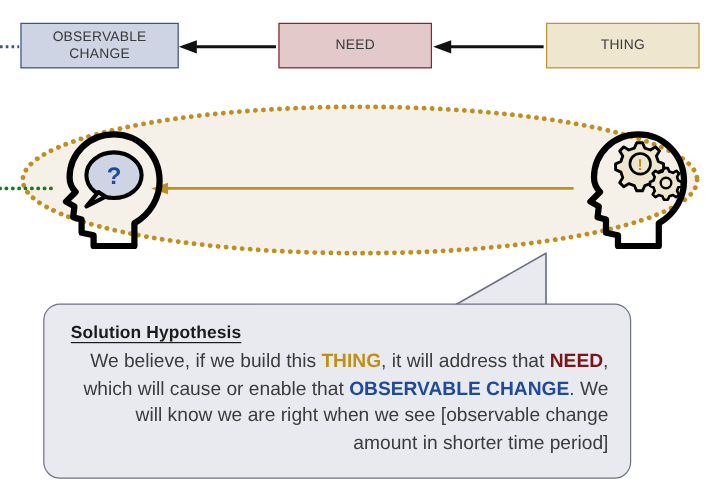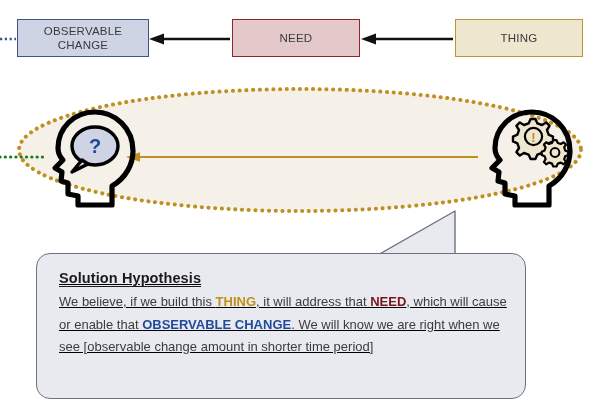--- a/index.html
+++ b/index.html
@@ -64,35 +64,35 @@
     background: #e8eaf0;
     border: 1.4px solid #6d7280;
     border-radius: 14px;
     z-index: 4;
   }
   #callout-inner {
     position: absolute;
     left: 22px;
     top: 16px;
     right: 18px;
-    text-decoration: underline;
   }
   #callout-title {
     font-size: 14.5px;
     font-weight: bold;
     color: #1b1b1b;
     text-decoration: underline;
     text-underline-offset: 2.5px;
     margin-bottom: 5px;
     letter-spacing: 0.1px;
   }
   #callout-body {
-    font-size: 13px;
+    font-size: 16px;
     line-height: 22.5px;
     color: #3c3c3c;
+    text-align: right;
   }
   .kw-thing  { color: #c28f15; font-weight: bold; }
   .kw-need   { color: #7b1518; font-weight: bold; }
   .kw-change { color: #1f4a9b; font-weight: bold; }
 </style>
 </head>
 <body>
 
 <div id="canvas">
 

